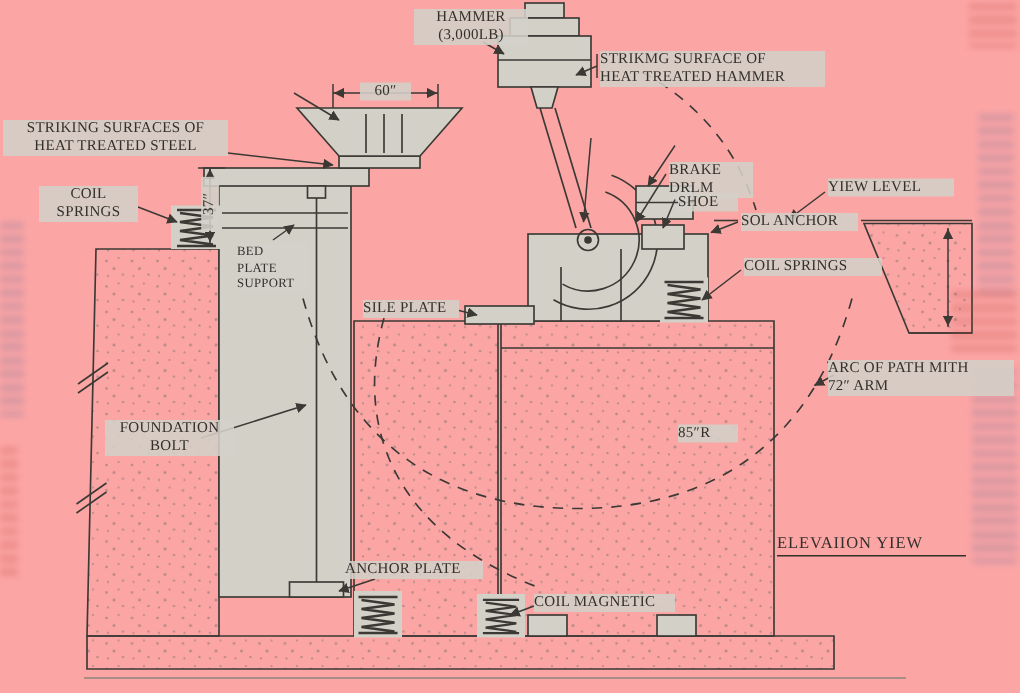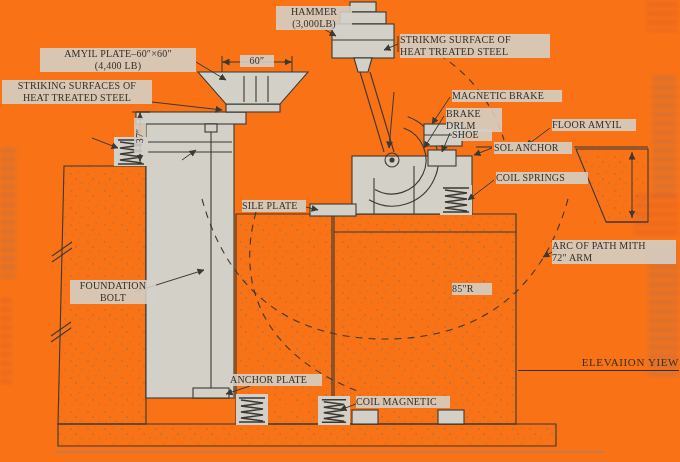--- a/index.html
+++ b/index.html
@@ -1,24 +1,24 @@
 <!DOCTYPE html>
 <html><head>
 <meta charset="utf-8">
 <style>
   html,body{margin:0;padding:0;}
-  .stage{position:relative;width:680px;height:462px;background:#f97316;overflow:hidden;
+  .stage{position:relative;width:680px;height:462px;background:#fca5a5;overflow:hidden;
          font-family:"Liberation Serif", serif;}
   svg{position:absolute;left:0;top:0;z-index:1;}
   .lbl{position:absolute;z-index:3;font-size:10px;line-height:1.18;color:#33302b;
        letter-spacing:.2px;white-space:pre-line;background:rgba(211,208,200,.88);}
   .center{text-align:center;}
   .small{font-size:8.5px;line-height:1.25;}
-  .title{font-size:11px;letter-spacing:.6px;text-align:right;border-bottom:1.3px solid #33302b;
-         padding-bottom:1px;background:transparent;padding-left:35px;}
+  .title{font-size:11px;letter-spacing:.6px;text-align:left;border-bottom:1.3px solid #33302b;
+         padding-bottom:1px;background:transparent;}
   .rot{transform:rotate(-90deg);}
   .bleed{position:absolute;z-index:2;filter:blur(2px);opacity:.45;border-radius:2px;}
   .bleed-red{background:repeating-linear-gradient(180deg, rgba(190,70,60,.55) 0 5px, rgba(190,70,60,0) 5px 9px);}
   .bleed-blue{background:repeating-linear-gradient(180deg, rgba(90,105,150,.5) 0 5px, rgba(90,105,150,0) 5px 9px);}
 </style>
 </head>
 <body>
 
 <div class="stage">
 
@@ -151,31 +151,33 @@
       <line x1="556" y1="250" x2="543" y2="257" marker-end="url(#arr)"></line>
       <line x1="134" y1="292" x2="204" y2="270" marker-end="url(#arr)"></line>
       <line x1="250" y1="386" x2="226" y2="394" marker-end="url(#arr)"></line>
       <line x1="356" y1="404" x2="340" y2="410" marker-end="url(#arr)"></line>
     </g>
   </svg>
 
   <div class="lbl center" style="left:276px;top:6px;width:76px">HAMMER
 (3,000LB)</div>
   <div class="lbl" style="left:400px;top:34px;width:150px">STRIKMG SURFACE OF
-HEAT TREATED STEEL</div>
-  <div class="lbl center" style="left:40px;top:48px;width:156px">AMYIL PLATE–60″×60″
-(4,400 LB)</div>
+HEAT TREATED HAMMER</div>
   <div class="lbl center" style="left:2px;top:80px;width:150px">STRIKING SURFACES OF
 HEAT TREATED STEEL</div>
-  <div class="lbl" style="left:452px;top:90px;width:110px">MAGNETIC BRAKE</div>
   <div class="lbl" style="left:446px;top:108px;width:56px">BRAKE
 DRLM</div>
   <div class="lbl" style="left:452px;top:129px;width:40px">SHOE</div>
-  <div class="lbl" style="left:552px;top:119px;width:84px">FLOOR AMYIL</div>
+  <div class="lbl" style="left:552px;top:119px;width:84px">YIEW LEVEL</div>
+  <div class="lbl center" style="left:26px;top:124px;width:66px">COIL
+SPRINGS</div>
   <div class="lbl" style="left:494px;top:142px;width:78px">SOL ANCHOR</div>
+  <div class="lbl small" style="left:158px;top:162px;width:48px">BED
+PLATE
+SUPPORT</div>
   <div class="lbl" style="left:496px;top:172px;width:92px">COIL SPRINGS</div>
   <div class="lbl" style="left:242px;top:200px;width:64px">SILE PLATE</div>
   <div class="lbl" style="left:552px;top:240px;width:124px">ARC OF PATH MITH
 72″ ARM</div>
   <div class="lbl center" style="left:70px;top:280px;width:86px">FOUNDATION
 BOLT</div>
   <div class="lbl" style="left:452px;top:283px;width:40px">85″R</div>
   <div class="lbl title" style="left:518px;top:356px;width:126px">ELEVAIION YIEW</div>
   <div class="lbl" style="left:230px;top:374px;width:92px">ANCHOR PLATE</div>
   <div class="lbl" style="left:356px;top:396px;width:94px">COIL MAGNETIC</div>

